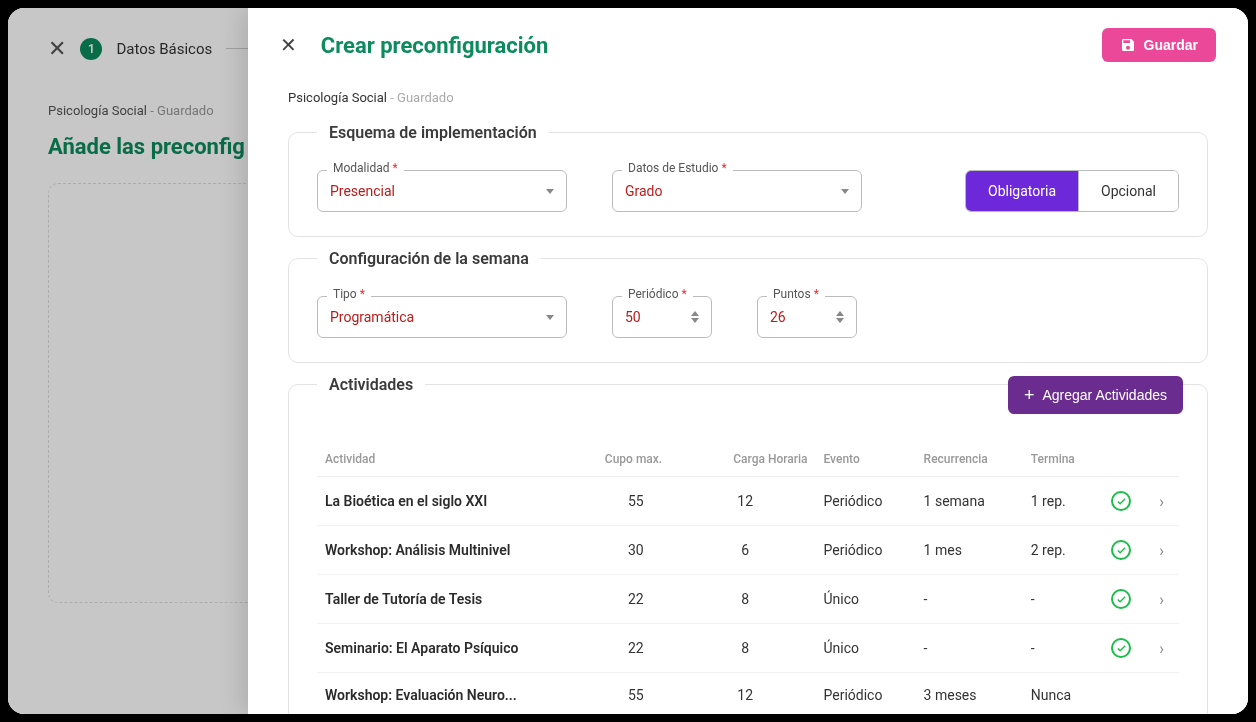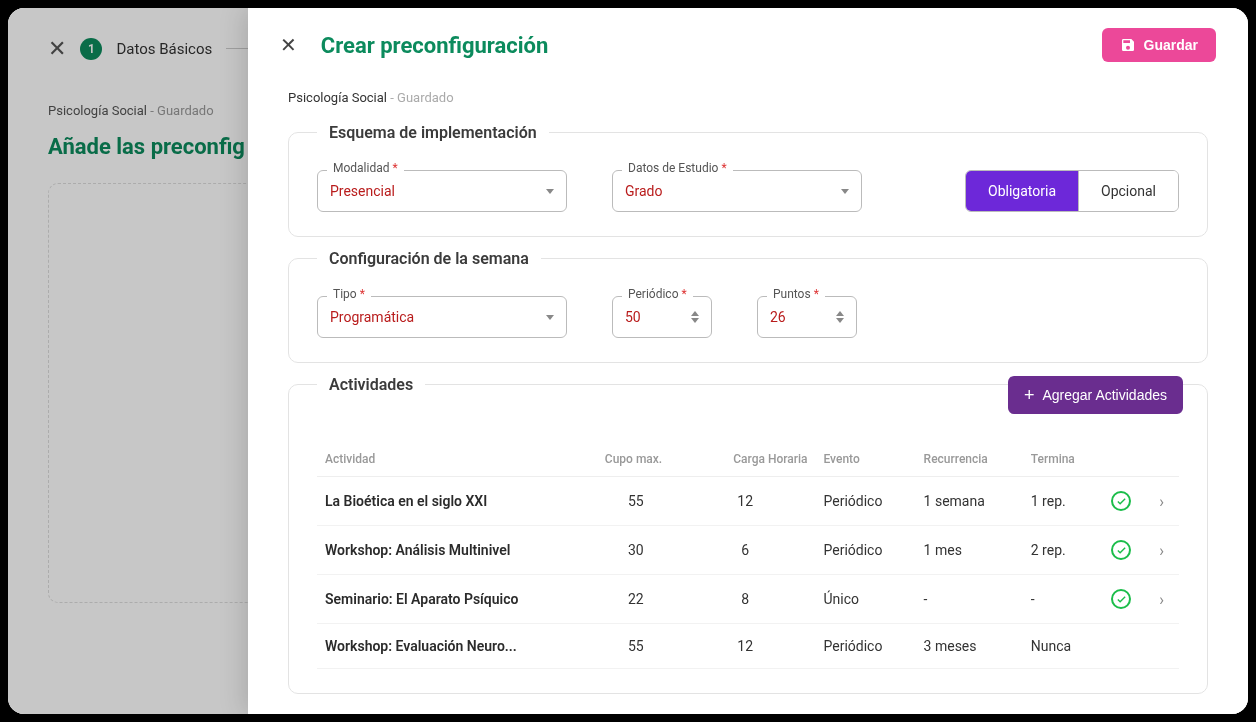--- a/index.html
+++ b/index.html
@@ -194,20 +194,34 @@
                 <td>1 mes</td>
                 <td>2 rep.</td>
                 <td><span class="check-icon">
                     <svg viewBox="0 0 24 24" fill="none" stroke="currentColor" stroke-width="3">
                       <polyline points="4 12 9 17 20 6"></polyline>
                     </svg>
                   </span></td>
                 <td><span class="chev-right">›</span></td>
               </tr>
               <tr>
+                <td class="name">Taller de Tutoría de Tesis</td>
+                <td class="num">22</td>
+                <td class="num">8</td>
+                <td>Único</td>
+                <td>-</td>
+                <td>-</td>
+                <td><span class="check-icon">
+                    <svg viewBox="0 0 24 24" fill="none" stroke="currentColor" stroke-width="3">
+                      <polyline points="4 12 9 17 20 6"></polyline>
+                    </svg>
+                  </span></td>
+                <td><span class="chev-right">›</span></td>
+              </tr>
+              <tr>
                 <td class="name">Seminario: El Aparato Psíquico</td>
                 <td class="num">22</td>
                 <td class="num">8</td>
                 <td>Único</td>
                 <td>-</td>
                 <td>-</td>
                 <td><span class="check-icon">
                     <svg viewBox="0 0 24 24" fill="none" stroke="currentColor" stroke-width="3">
                       <polyline points="4 12 9 17 20 6"></polyline>
                     </svg>

